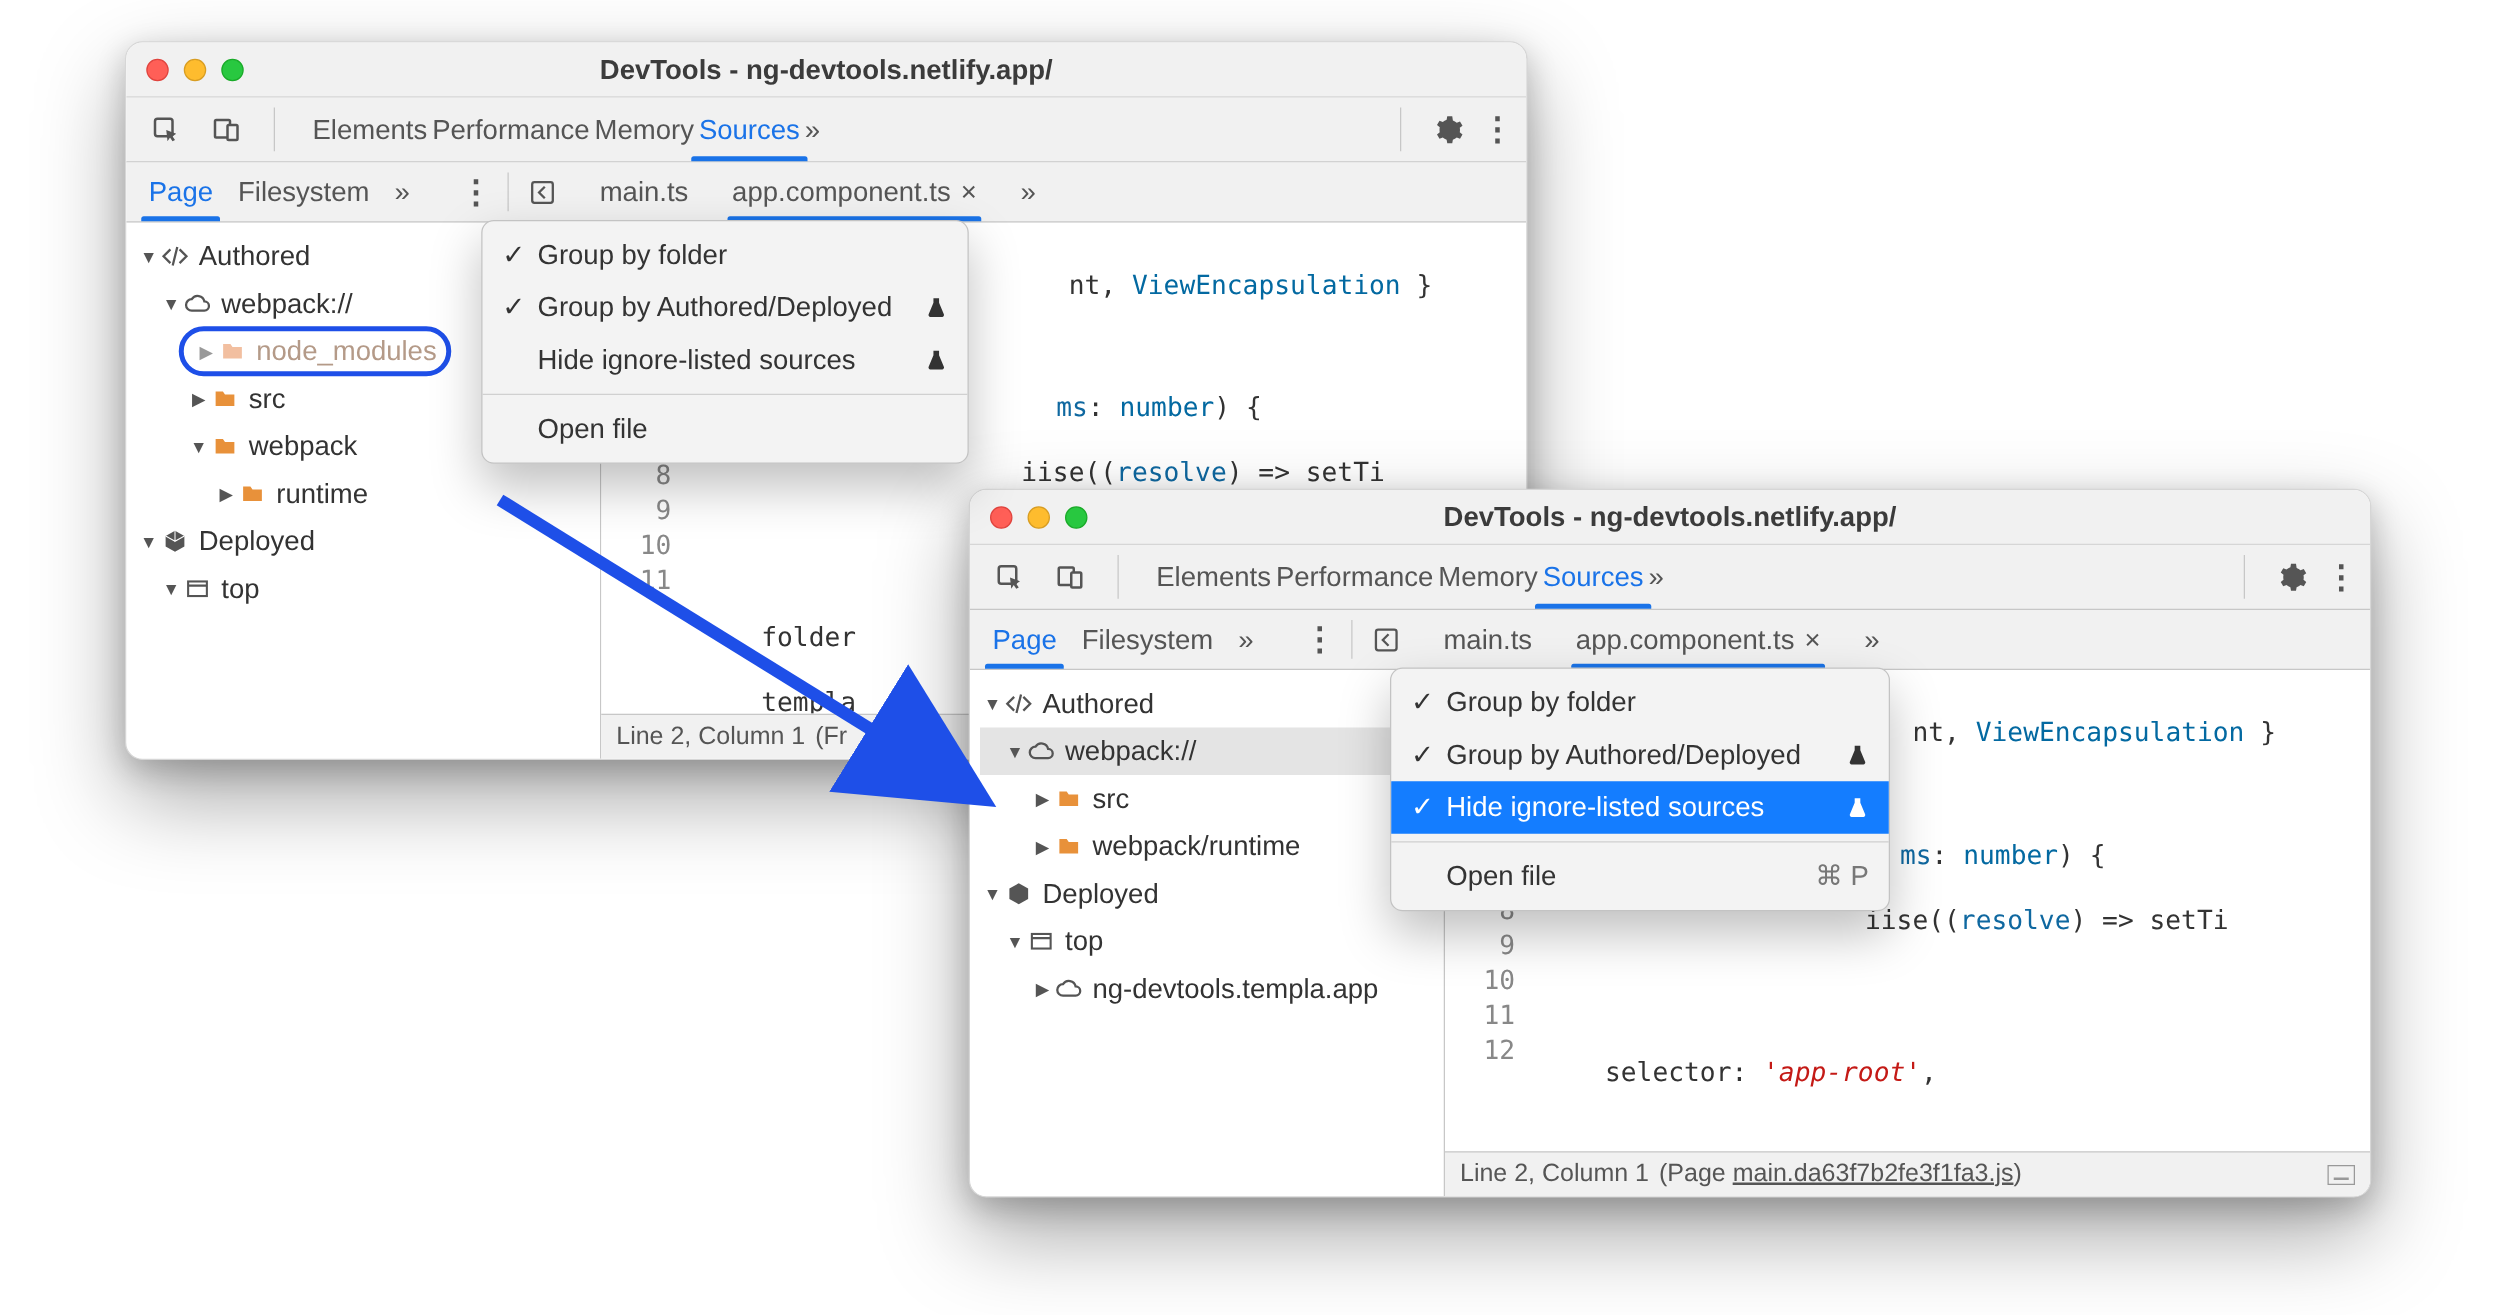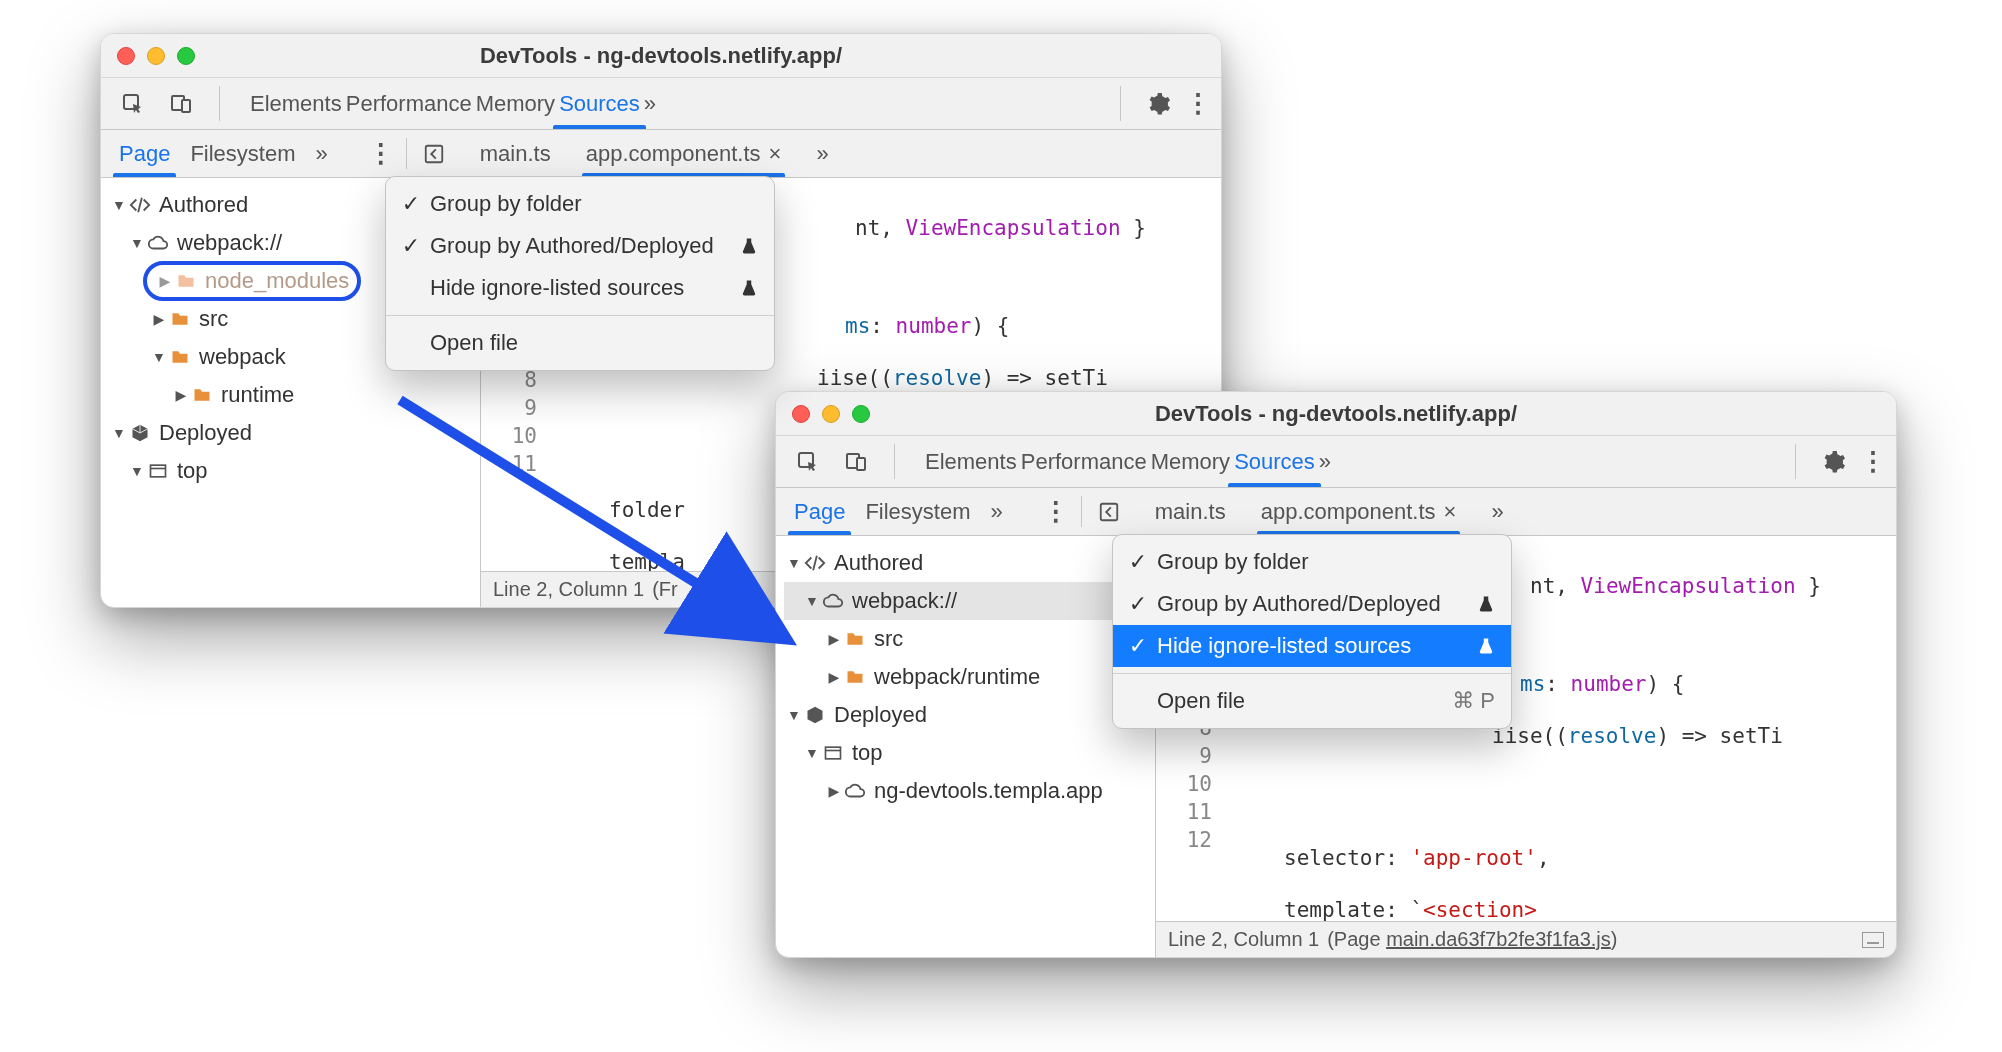--- a/index.html
+++ b/index.html
@@ -88,22 +88,22 @@
 
   .ico { width:22px; height:22px; margin-right:8px; display:inline-flex; align-items:center; justify-content:center; }
 
   .editor { flex:1; display:flex; flex-direction:column; position:relative; }
   .code { flex:1; display:flex; font-family: Menlo, Consolas, monospace; font-size:21px; overflow:hidden; }
   .gutter { width:68px; text-align:right; color:#888; padding-top:14px; background:#fff; }
   .gutter div { height:28px; padding-right:12px; }
   .lines { flex:1; padding-top:14px; white-space:pre; overflow:hidden; }
   .lines div { height:28px; }
   .fn { color:#0f68a0; }
-  .str { color:#c41a16; }
-  .type { color:#a21caf; }
+  .str { color:#c41a16;font-style:italic; }
+  .type { color:#0369a1; }
 
   .status { height:36px; background:#f1f1f1; border-top:1px solid #c7c7c7; display:flex; align-items:center; padding:0 12px; color:#555; font-size:20px; gap:8px; }
   .status .link { text-decoration: underline; }
   .drawer { border:1px solid #999; width:22px; height:16px; position:relative; margin-left:auto; }
   .drawer::after { content:""; position:absolute; left:4px; right:4px; bottom:3px; height:2px; background:#999; }
 
   
   .menu {
     position:absolute;
     background:#f3f3f3;
@@ -501,21 +501,20 @@
           <div>11</div>
           <div>12</div>
         </div>
         <div class="lines" style="padding-left:6px">
 <div style="padding-left:300px"><span>nt</span><span>, </span><span class="type">ViewEncapsulation</span><span> }</span></div>
 <div style="height:22px"></div>
 <div style="padding-left:290px"><span class="fn">ms</span><span>: </span><span class="type">number</span><span>) {</span></div>
 <div style="padding-left:262px"><span>iise((</span><span class="fn">resolve</span><span>) =&gt; setTi</span></div>
 <div style="height:46px"></div>
 <div style="padding-left:54px"><span>selector: </span><span class="str">'app-root'</span><span>,</span></div>
-<div style="padding-left:54px"><span>template: `</span><span class="str">&lt;section&gt;</span></div>
 
 
 
         </div>
       </div>
       <div class="status">
         <span>Line 2, Column 1</span>
         <span>
           <span>(Page </span><span class="link">main.da63f7b2fe3f1fa3.js</span><span>)</span>
         </span>

